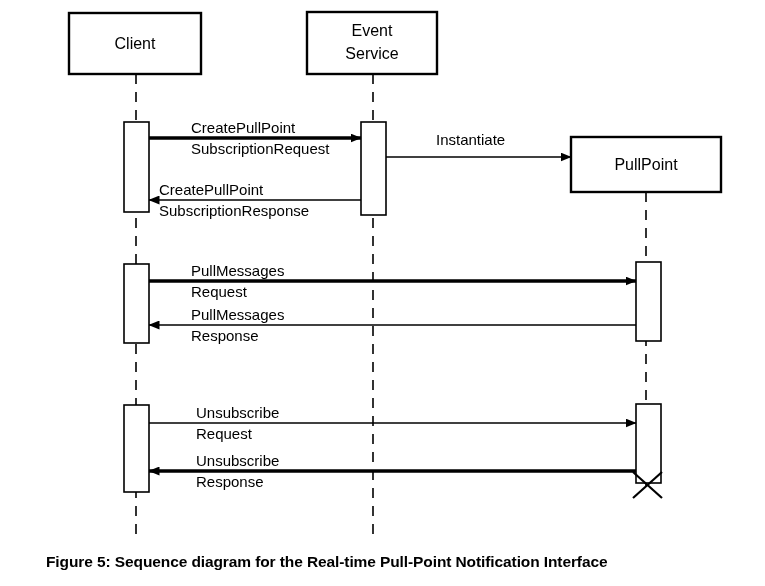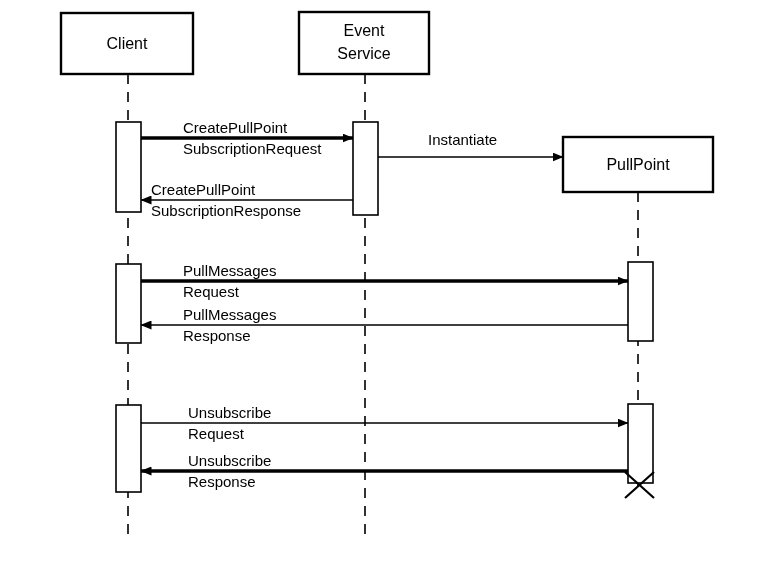--- a/index.html
+++ b/index.html
@@ -9,21 +9,21 @@
   }
   body {
     width: 765px;
     height: 586px;
     position: relative;
     overflow: hidden;
     font-family: "Liberation Sans", sans-serif;
   }
   #diagram-root {
     position: absolute;
-    left: 8px;
+    left: 16px;
     top: 0;
     width: 662px;
     height: 586px;
   }
   svg.diagram-canvas {
     position: absolute;
     left: 0;
     top: 0;
     width: 765px;
     height: 586px;
@@ -178,14 +178,15 @@
       <text class="message-label" x="180" y="487">Response</text>
     </g>
 
     <g>
       <line class="destroy-x" x1="617" y1="472" x2="646" y2="498"></line>
       <line class="destroy-x" x1="646" y1="472" x2="617" y2="498"></line>
     </g>
 
   </svg>
 
+  <div class="figure-caption">Figure 5: Sequence diagram for the Real-time Pull-Point Notification Interface</div>
 
 </div>
 
 </body></html>

